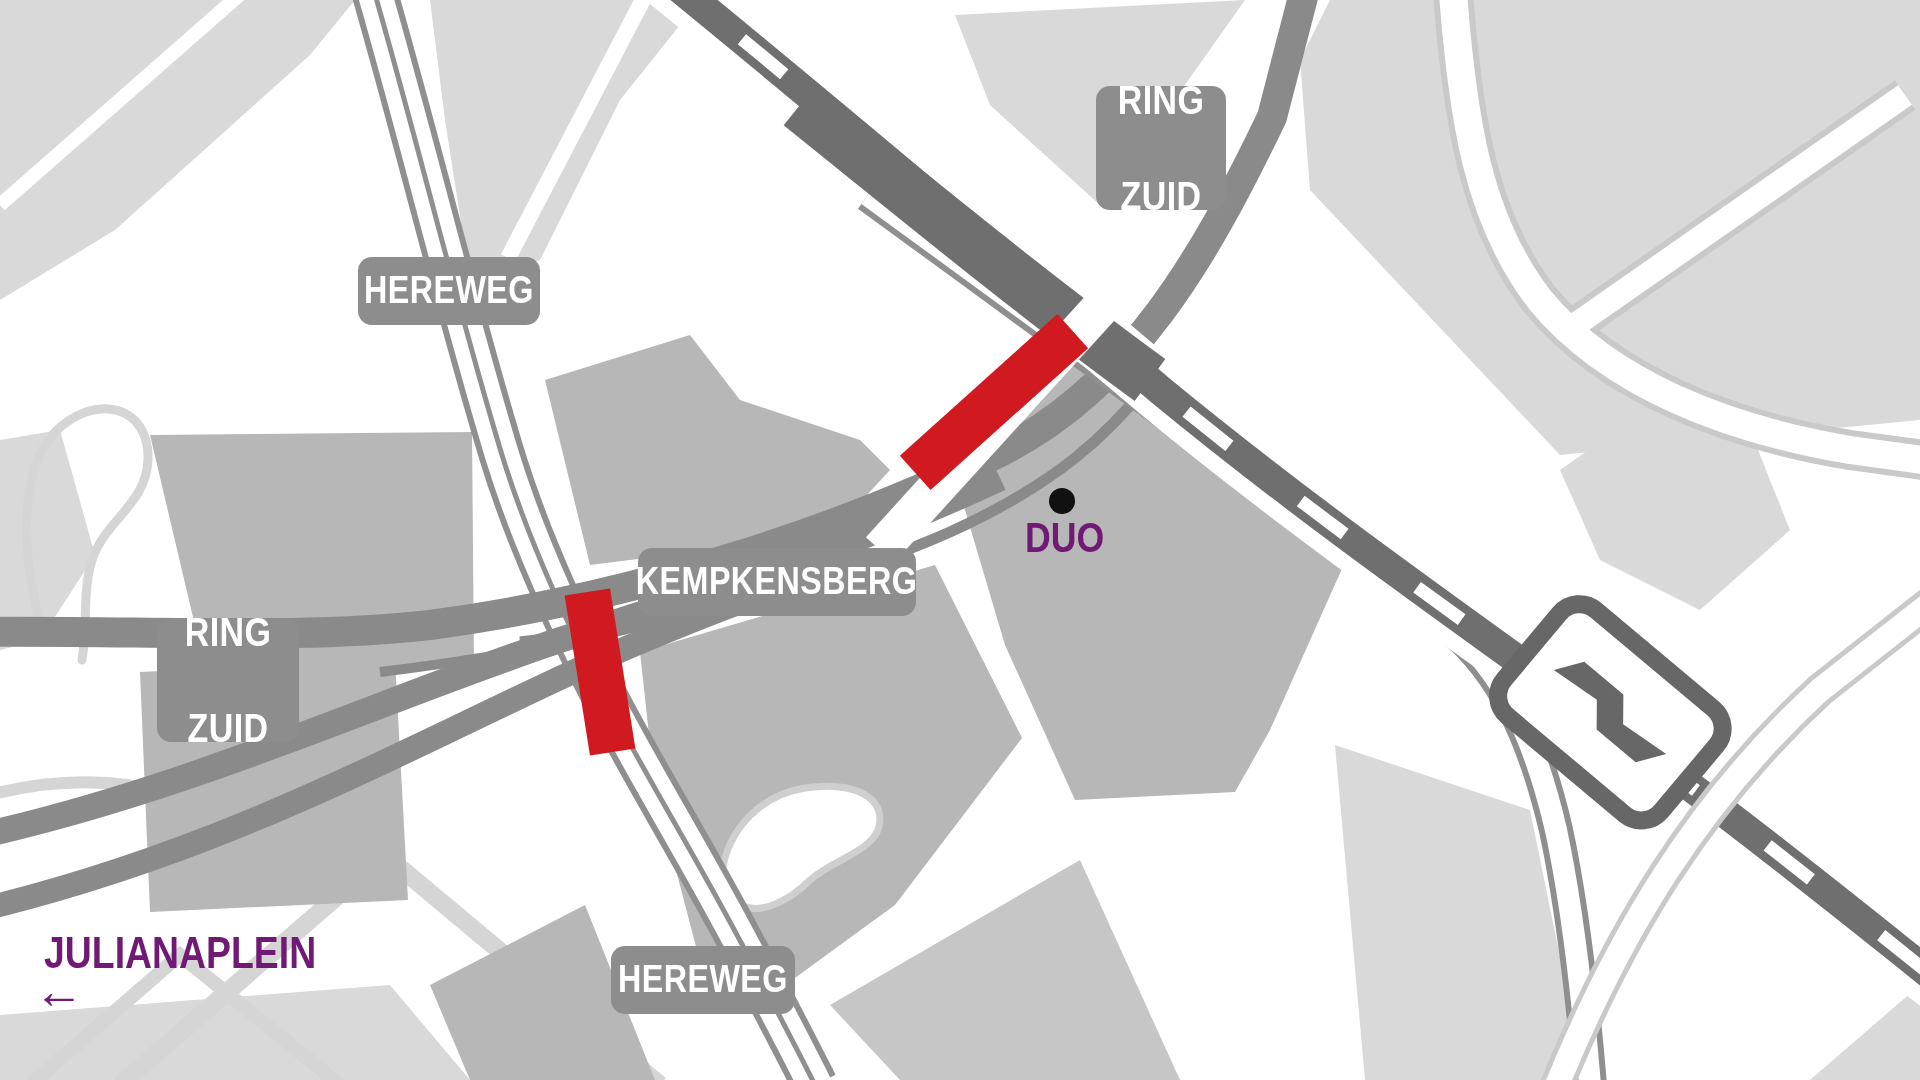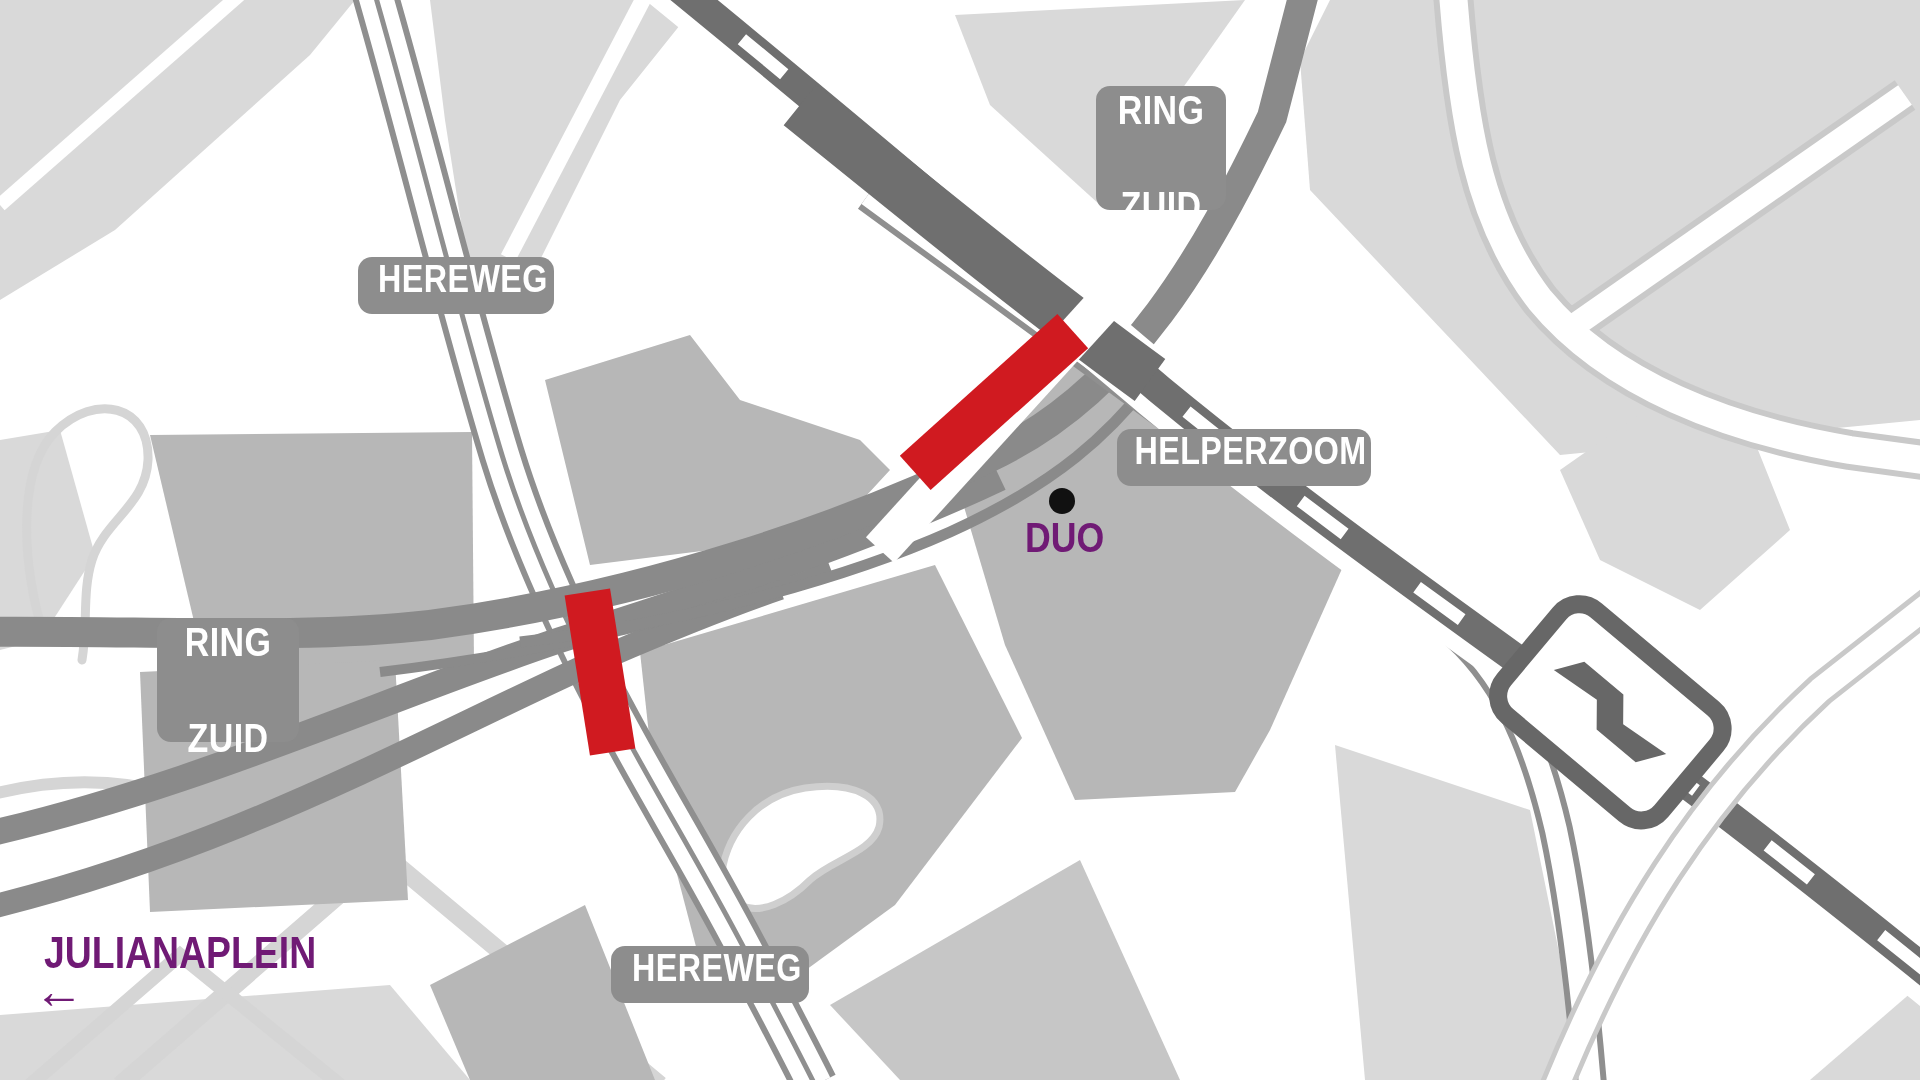--- a/index.html
+++ b/index.html
@@ -1,23 +1,23 @@
 <!DOCTYPE html>
 <html><head>
 <meta charset="utf-8">
 <style>
   html,body{margin:0;padding:0;background:#fff;}
   .stage{position:relative;width:1920px;height:1080px;overflow:hidden;background:#fff;
          font-family:"Liberation Sans",sans-serif;}
   .stage svg{position:absolute;left:0;top:0;}
   .pill{position:absolute;background:#8d8d8d;border-radius:14px;color:#fff;
-        display:flex;justify-content:center;text-align:center;
+        display:flex;align-items:center;justify-content:center;text-align:center;
         font-weight:bold;letter-spacing:.5px;}
   .pill .tx{display:inline-block;transform:scaleX(.85);white-space:pre-line;line-height:1.2;}
-  .one{font-size:38px;height:57px;padding-left:14px;}
+  .one{font-size:38px;height:68px;}
   .two{font-size:40px;}
   .blacktext{position:absolute;color:#701a75;font-weight:bold;}
   .blacktext .tx{display:inline-block;transform:scaleX(.85);transform-origin:left center;}
   .ctr .tx{transform-origin:center;}
   .dot{position:absolute;width:26px;height:26px;border-radius:50%;background:#111;}
 </style>
 </head>
 <body>
 
 <div class="stage">
@@ -113,22 +113,22 @@
   <span class="tx"><span>RING</span><br>
   <span>ZUID</span></span>
 </div>
 <div class="pill two" style="left:157px;top:618px;width:142px;height:124px;">
   <span class="tx"><span>RING</span><br>
   <span>ZUID</span></span>
 </div>
 <div class="pill one" style="left:358px;top:257px;width:182px;">
   <span class="tx">HEREWEG</span>
 </div>
-<div class="pill one" style="left:1117px;top:429px;width:240px;">
-  <span class="tx">HELPERZOOM</span>
+<div class="pill one" style="left:638px;top:548px;width:278px;">
+  <span class="tx">KEMPKENSBERG</span>
 </div>
 <div class="pill one" style="left:611px;top:946px;width:184px;">
   <span class="tx">HEREWEG</span>
 </div>
 
 <div class="dot" style="left:1049px;top:488px;"></div>
 <div class="blacktext ctr" style="left:1008px;top:514px;width:114px;font-size:42px;text-align:center;">
   <span class="tx">DUO</span>
 </div>
 

